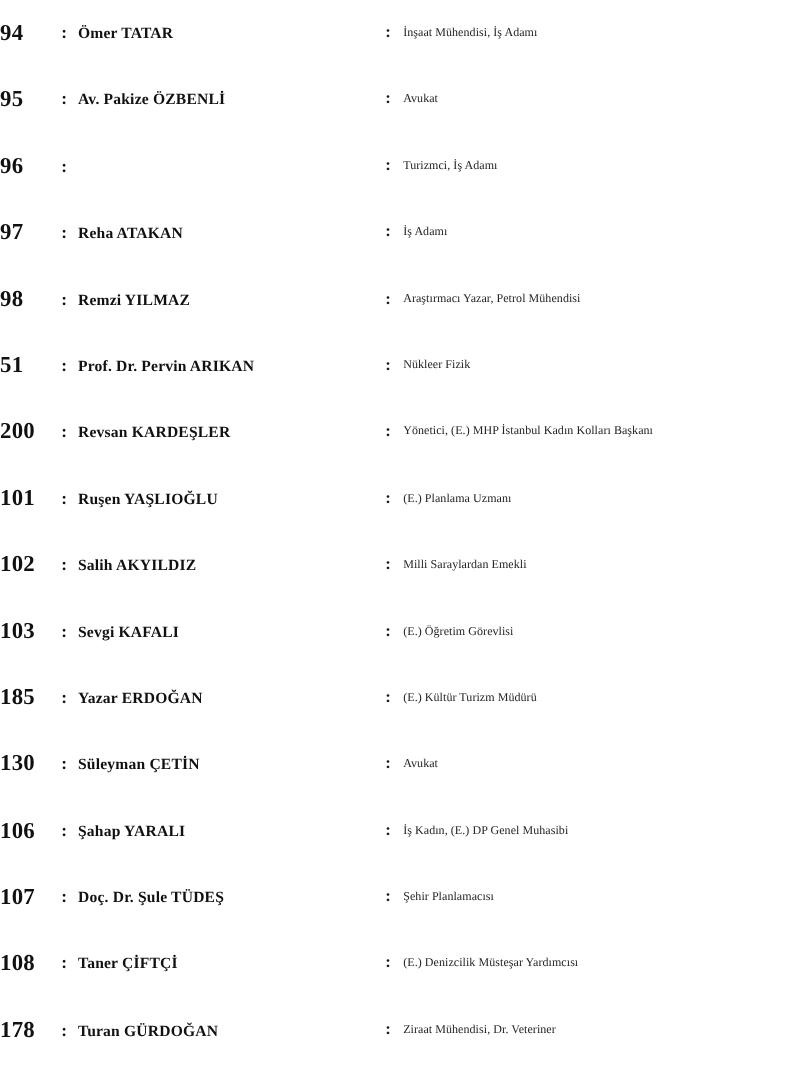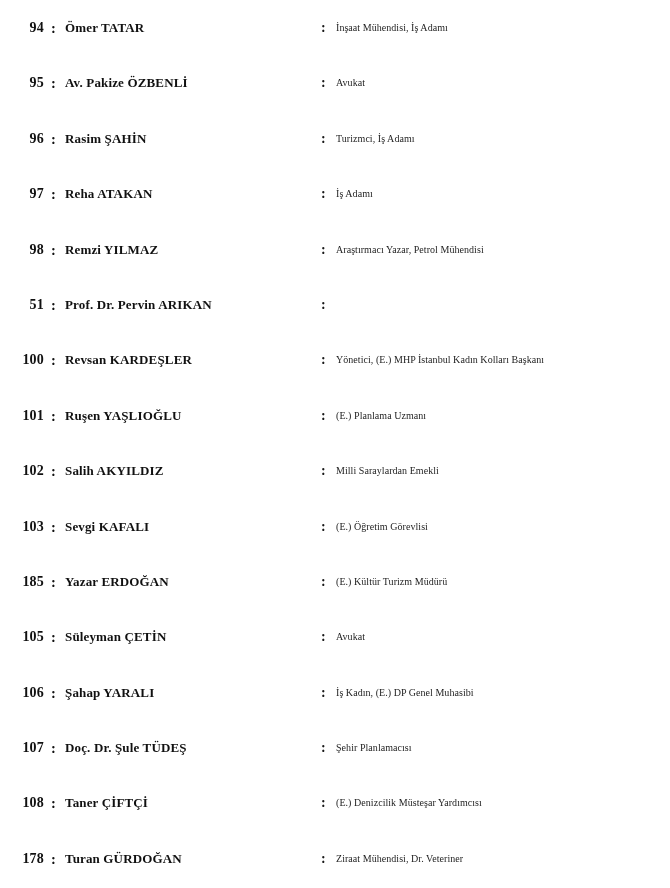--- a/index.html
+++ b/index.html
@@ -32,23 +32,23 @@
     display: flex;
     align-items: flex-start;
     width: 670px;
   }
 
   
   .entry-index {
     position: absolute;
     left: 0;
     width: 44px;
-    text-align: right;
-    font-weight: bold;
-    font-size: 14px;
+    text-align: left;
+    font-weight: bold;
+    font-size: 19px;
     line-height: 20px;
     letter-spacing: 0.2px;
     color: #111111;
   }
 
   .entry-sep-1 {
     position: absolute;
     left: 51px;
     width: 10px;
     text-align: left;
@@ -116,21 +116,20 @@
       <div class="entry-row">
         <span class="entry-index">95</span>
         <span class="entry-sep-1">:</span>
         <span class="entry-name">Av. Pakize ÖZBENLİ</span>
         <span class="entry-sep-2">:</span>
         <span class="entry-occupation">Avukat</span>
       </div>
       <div class="entry-row">
         <span class="entry-index">96</span>
         <span class="entry-sep-1">:</span>
-        <span class="entry-name">Rasim ŞAHİN</span>
         <span class="entry-sep-2">:</span>
         <span class="entry-occupation">Turizmci, İş Adamı</span>
       </div>
       <div class="entry-row">
         <span class="entry-index">97</span>
         <span class="entry-sep-1">:</span>
         <span class="entry-name">Reha ATAKAN</span>
         <span class="entry-sep-2">:</span>
         <span class="entry-occupation">İş Adamı</span>
       </div>
@@ -139,23 +138,24 @@
         <span class="entry-sep-1">:</span>
         <span class="entry-name">Remzi YILMAZ</span>
         <span class="entry-sep-2">:</span>
         <span class="entry-occupation">Araştırmacı Yazar, Petrol Mühendisi</span>
       </div>
       <div class="entry-row">
         <span class="entry-index">51</span>
         <span class="entry-sep-1">:</span>
         <span class="entry-name">Prof. Dr. Pervin ARIKAN</span>
         <span class="entry-sep-2">:</span>
-      </div>
-      <div class="entry-row">
-        <span class="entry-index">100</span>
+        <span class="entry-occupation">Nükleer Fizik</span>
+      </div>
+      <div class="entry-row">
+        <span class="entry-index">200</span>
         <span class="entry-sep-1">:</span>
         <span class="entry-name">Revsan KARDEŞLER</span>
         <span class="entry-sep-2">:</span>
         <span class="entry-occupation">Yönetici, (E.) MHP İstanbul Kadın Kolları Başkanı</span>
       </div>
       <div class="entry-row">
         <span class="entry-index">101</span>
         <span class="entry-sep-1">:</span>
         <span class="entry-name">Ruşen YAŞLIOĞLU</span>
         <span class="entry-sep-2">:</span>
@@ -176,21 +176,21 @@
         <span class="entry-occupation">(E.) Öğretim Görevlisi</span>
       </div>
       <div class="entry-row">
         <span class="entry-index">185</span>
         <span class="entry-sep-1">:</span>
         <span class="entry-name">Yazar ERDOĞAN</span>
         <span class="entry-sep-2">:</span>
         <span class="entry-occupation">(E.) Kültür Turizm Müdürü</span>
       </div>
       <div class="entry-row">
-        <span class="entry-index">105</span>
+        <span class="entry-index">130</span>
         <span class="entry-sep-1">:</span>
         <span class="entry-name">Süleyman ÇETİN</span>
         <span class="entry-sep-2">:</span>
         <span class="entry-occupation">Avukat</span>
       </div>
       <div class="entry-row">
         <span class="entry-index">106</span>
         <span class="entry-sep-1">:</span>
         <span class="entry-name">Şahap YARALI</span>
         <span class="entry-sep-2">:</span>

